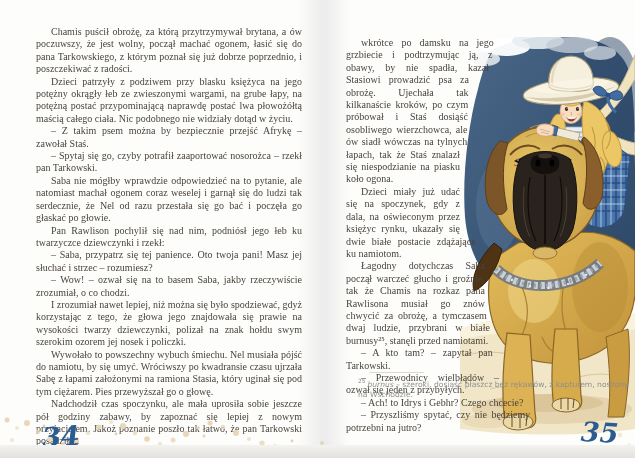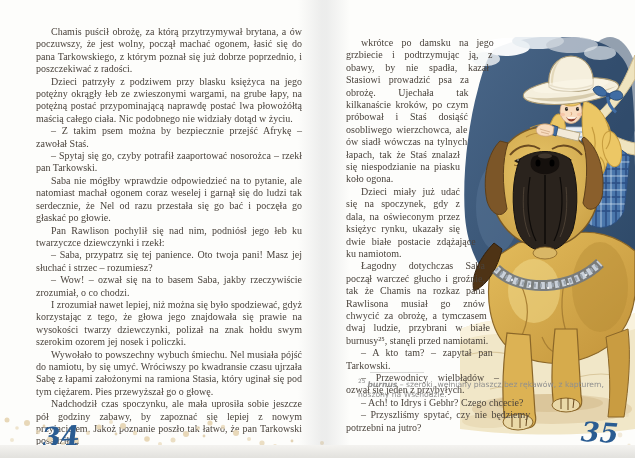--- a/index.html
+++ b/index.html
@@ -19,21 +19,21 @@
           font-size:10px;line-height:12.4px;color:#4a433c;text-align:justify;margin-top:12px;}
   .illustration-float{float:right;width:175px;height:400px;
           shape-outside:polygon(40px 0, 175px 0, 175px 400px, 80px 400px, 70px 340px, 40px 330px, 34px 276px, 30px 268px, 30px 198px, 12px 192px, 2px 182px, 0px 128px, 12px 118px, 14px 48px, 36px 40px);
           shape-margin:5px;}
   .footnote{position:absolute;left:16px;right:4px;top:372px;
           font-family:"DejaVu Sans","Liberation Sans",sans-serif;
           font-size:7.6px;line-height:10.5px;color:#8f8f8f;
           padding-left:12px;text-indent:-12px;}
   .footnote::before{content:"";display:block;width:54px;height:1px;background:#d8d8d6;margin:0 0 3px 12px;}
   .fn-marker{font-size:5.8px;vertical-align:super;margin-right:2px;}
-  .fn-term{font-style:italic;font-weight:bold;}
+  .fn-term{font-style:italic;}
   .pagenum{position:absolute;font-family:"DejaVu Serif",serif;font-style:italic;font-weight:bold;
           font-size:27px;color:var(--c-accent,#2a5c92);}
   .pagenum-left{left:42px;bottom:6px;transform:rotate(-4deg);}
   .pagenum-right{right:16px;bottom:10px;transform:rotate(3deg);}
   .dots-left{position:absolute;left:0;bottom:0;}
   .dots-right{position:absolute;right:0;bottom:6px;}
 </style>
 </head>
 <body>
 
@@ -243,21 +243,21 @@
           <p class="para">Łagodny dotychczas Saba począł warczeć głucho i groźnie, tak że Chamis na rozkaz pana Rawlisona musiał go znów chwycić za obrożę, a tymczasem dwaj ludzie, przybrani w białe burnusy²⁵, stanęli przed namiotami.</p>
           <p class="para">– A kto tam? – zapytał pan Tarkowski.</p>
           <p class="para">– Przewodnicy wielbłądów – ozwał się jeden z przybyłych.</p>
           <p class="para">– Ach! to Idrys i Gebhr? Czego chcecie?</p>
           <p class="para">– Przyszliśmy spytać, czy nie będziemy potrzebni na jutro?</p>
         </div>
     </div>
 
     <div class="footnote">
       <span class="fn-marker">25</span><span class="fn-term">burnus</span>
-      <span class="fn-def">– szeroki, wełniany płaszcz bez rękawów, z kapturem, noszony na Wschodzie.</span>
+      <span class="fn-def">– szeroki, dosiąść płaszcz bez rękawów, z kapturem, noszony na Wschodzie.</span>
     </div>
 
     <svg class="dots-right" width="20" height="45" viewBox="0 0 20 45">
       <g fill="var(--c-dot,#e8d8b8)">
         <circle cx="12" cy="8" r="2" opacity=".6"></circle>
         <circle cx="5" cy="28" r="2.4" opacity=".5"></circle>
         <circle cx="14" cy="38" r="1.6" opacity=".5"></circle>
       </g>
     </svg>
     <div class="pagenum pagenum-right">35</div>

